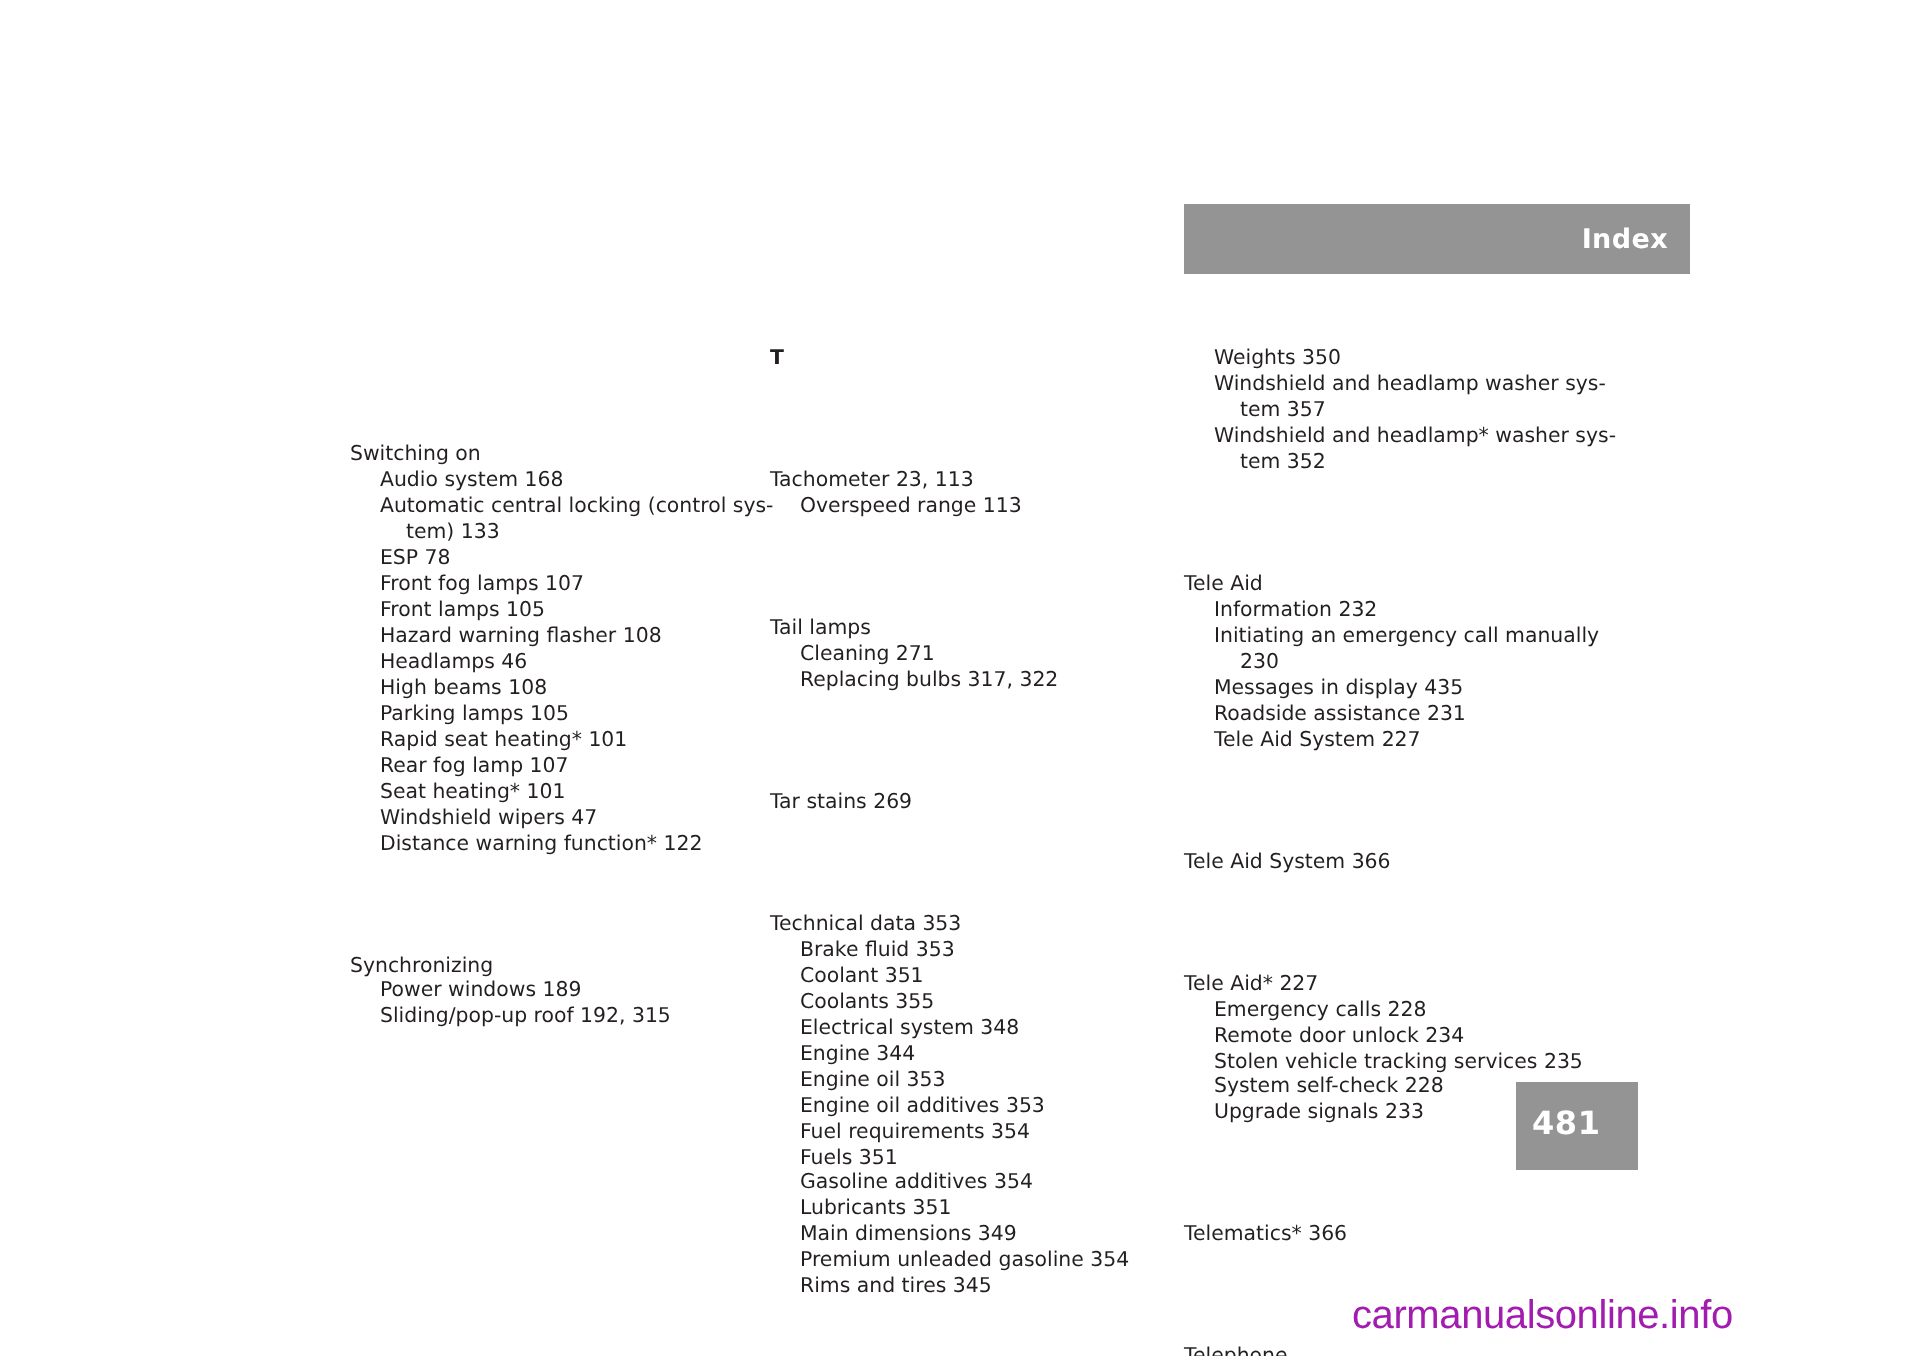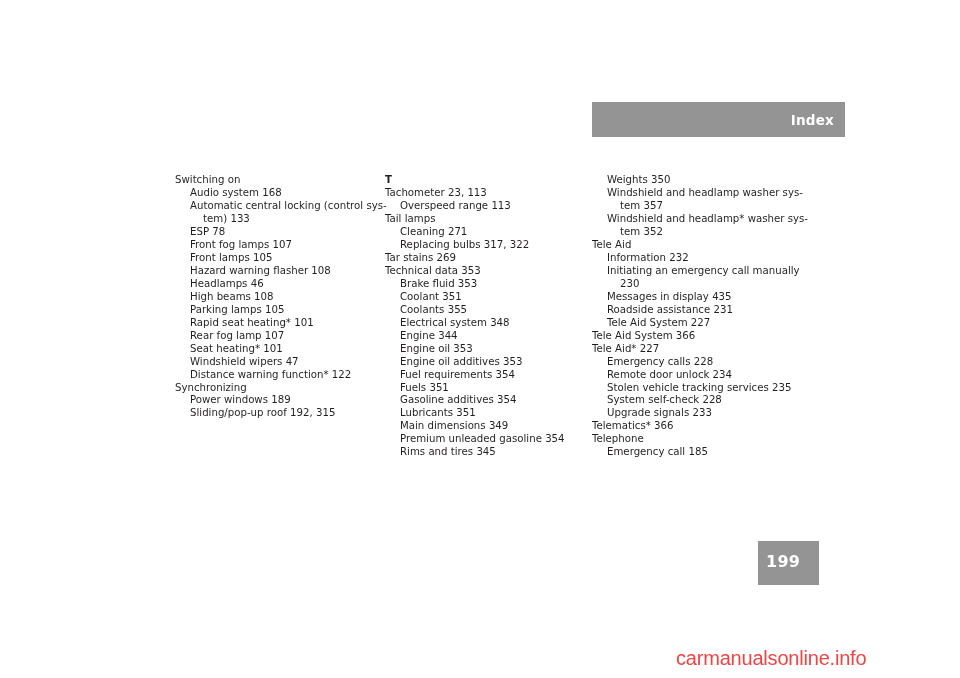--- a/index.html
+++ b/index.html
@@ -62,35 +62,35 @@
     line-height: 12.97px;
     color: #231f20;
   }
   #col-1 { left: 175px; width: 205px; }
   #col-2 { left: 385px; width: 200px; }
   #col-3 { left: 592px; width: 215px; }
 
   .entry {
     white-space: pre;
   }
-  .lvl-0 { margin-left: 0px; }
+  .lvl-0 { margin-left: 0px; margin-top: 48px; }
   .lvl-1 { margin-left: 15px; }
   .lvl-2 { margin-left: 28px; }
   .letter-head {
     font-weight: bold;
     margin-left: 0px;
   }
 
   
   #watermark {
     position: absolute;
     left: 676px;
     top: 647px;
     font-size: 20px;
-    color: #ef4444;
+    color: #a21caf;
     font-family: "Liberation Sans", sans-serif;
     letter-spacing: -0.2px;
     white-space: pre;
   }
 </style>
 </head>
 <body>
 
 <div id="page-root">
 
@@ -162,18 +162,18 @@
       <div class="entry lvl-1">Remote door unlock 234</div>
       <div class="entry lvl-1">Stolen vehicle tracking services 235</div>
       <div class="entry lvl-1">System self-check 228</div>
       <div class="entry lvl-1">Upgrade signals 233</div>
       <div class="entry lvl-0">Telematics* 366</div>
       <div class="entry lvl-0">Telephone</div>
       <div class="entry lvl-1">Emergency call 185</div>
     </div>
 
   <div id="pagenum-band">
-    <div id="pagenum-text">199</div>
+    <div id="pagenum-text">481</div>
   </div>
 
   <div id="watermark">carmanualsonline.info</div>
 
 </div>
 
 </body></html>

